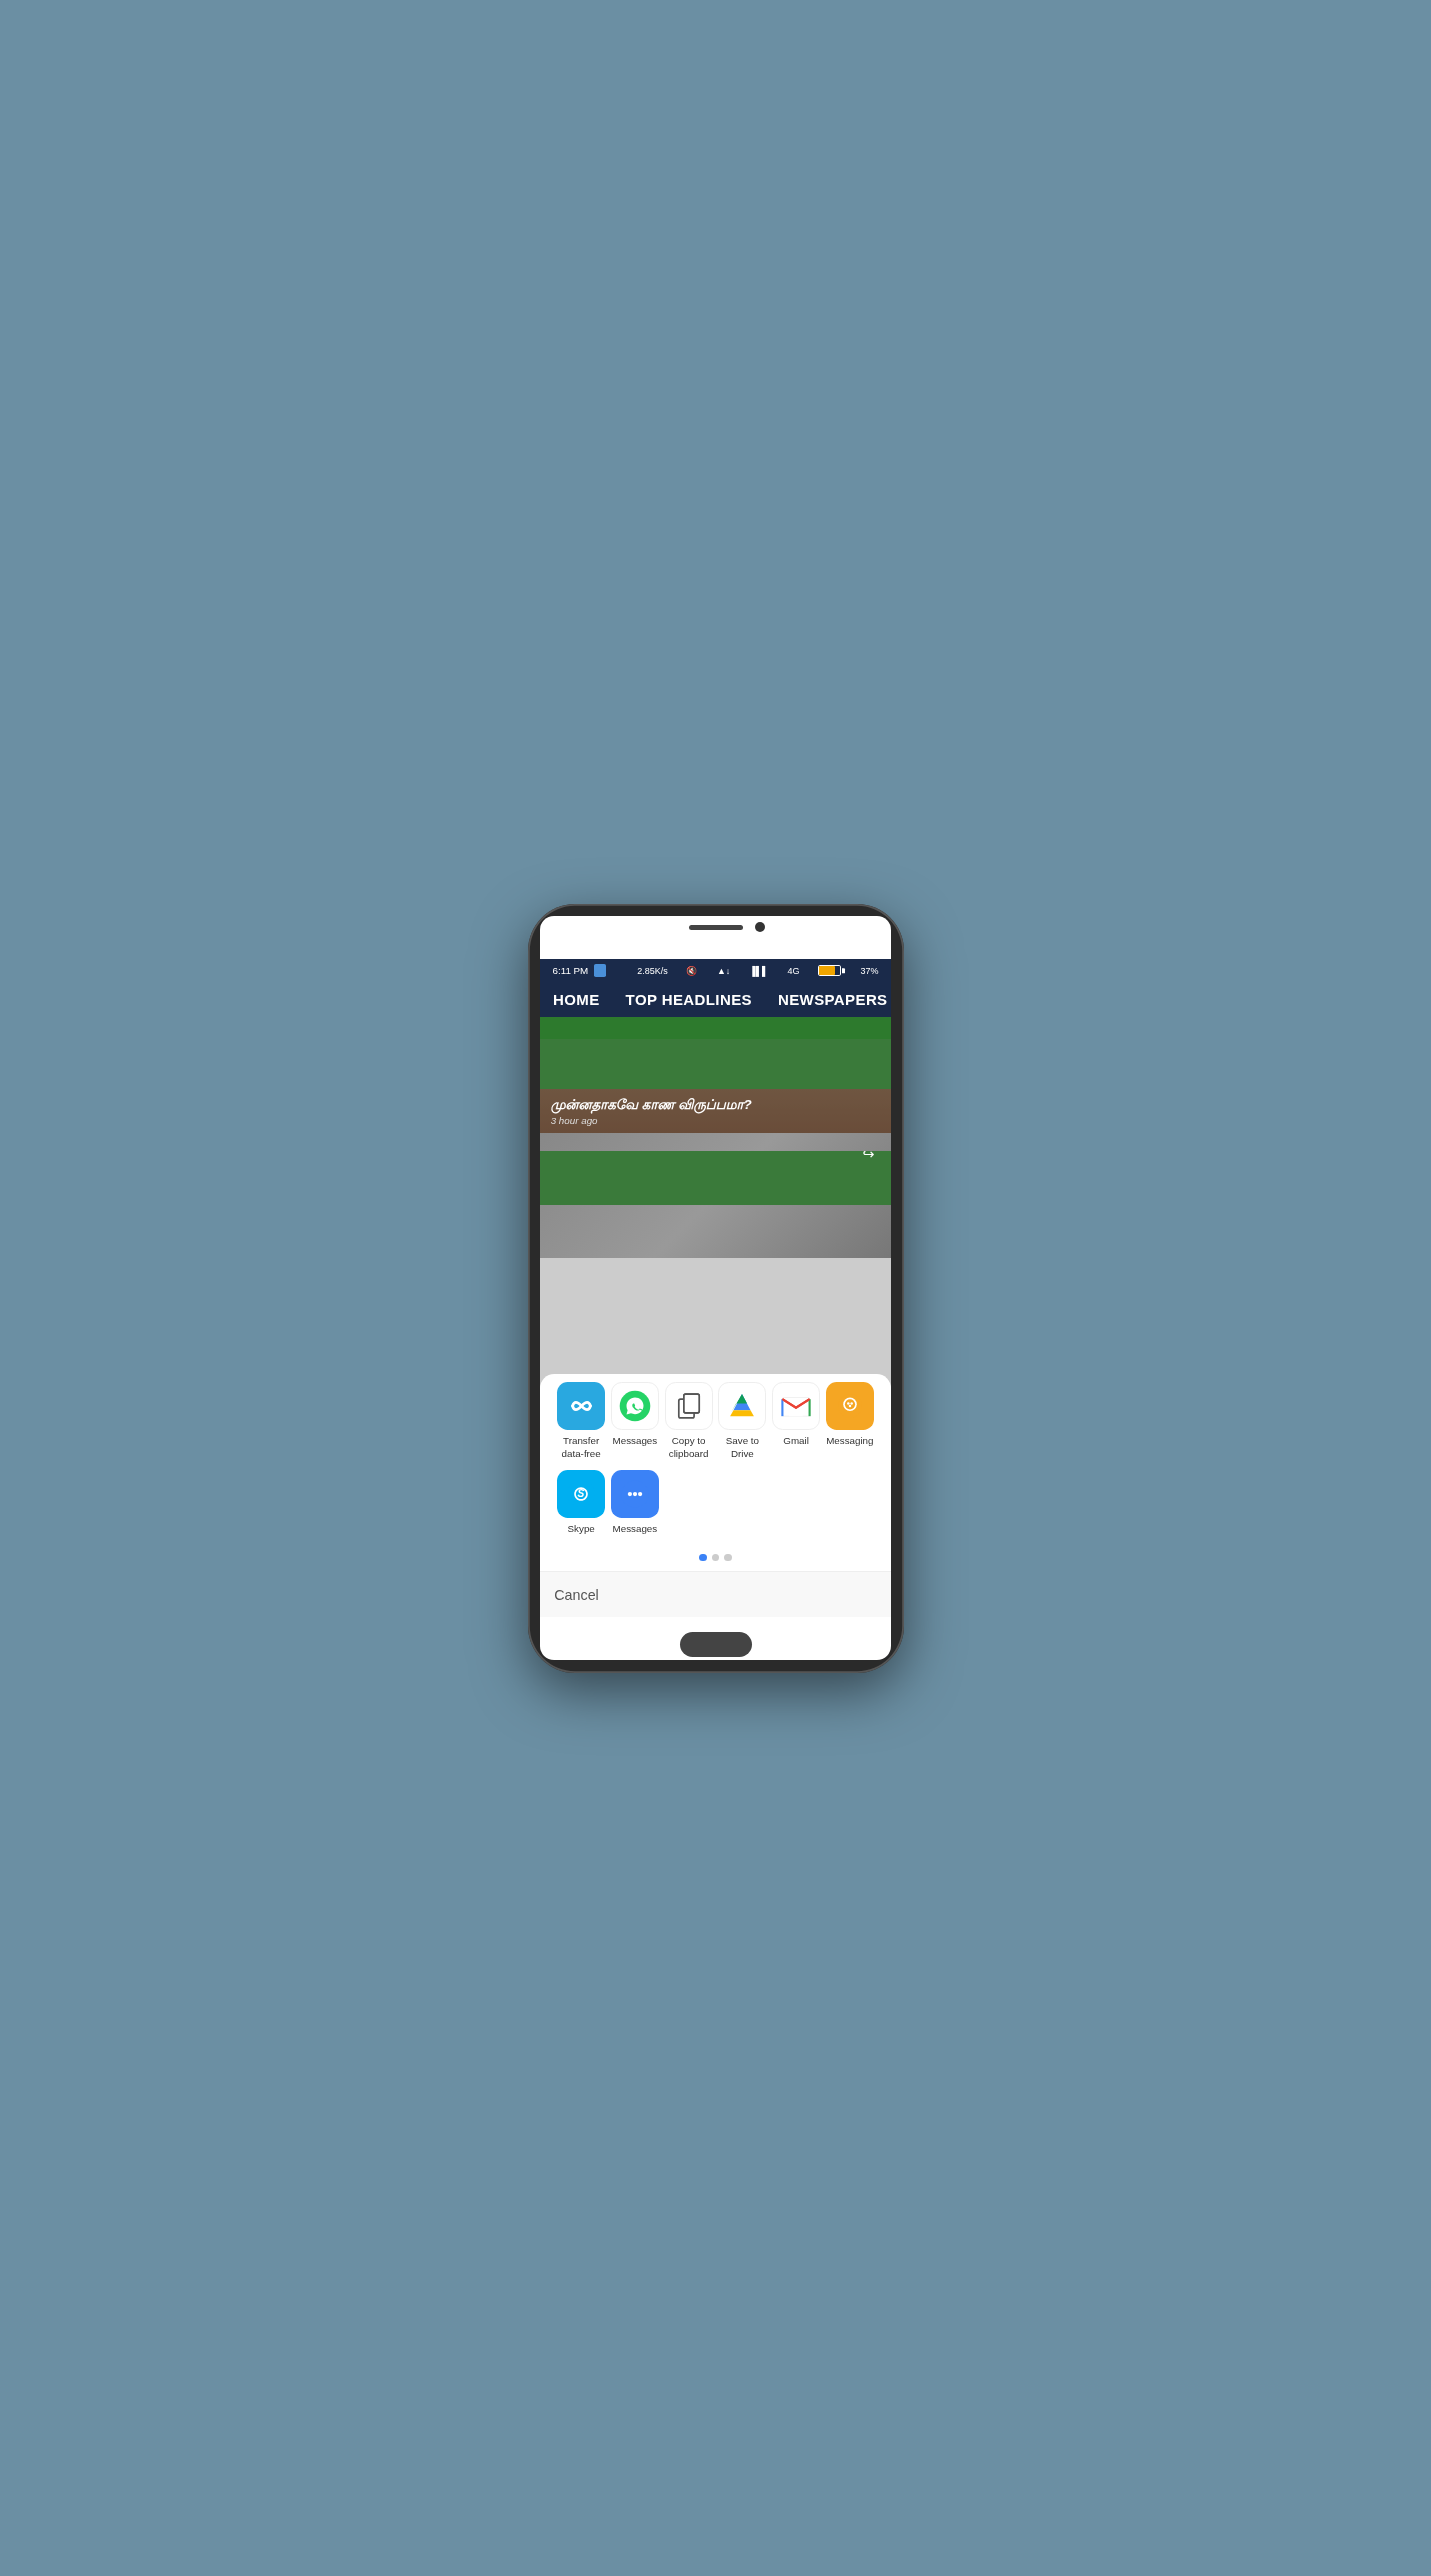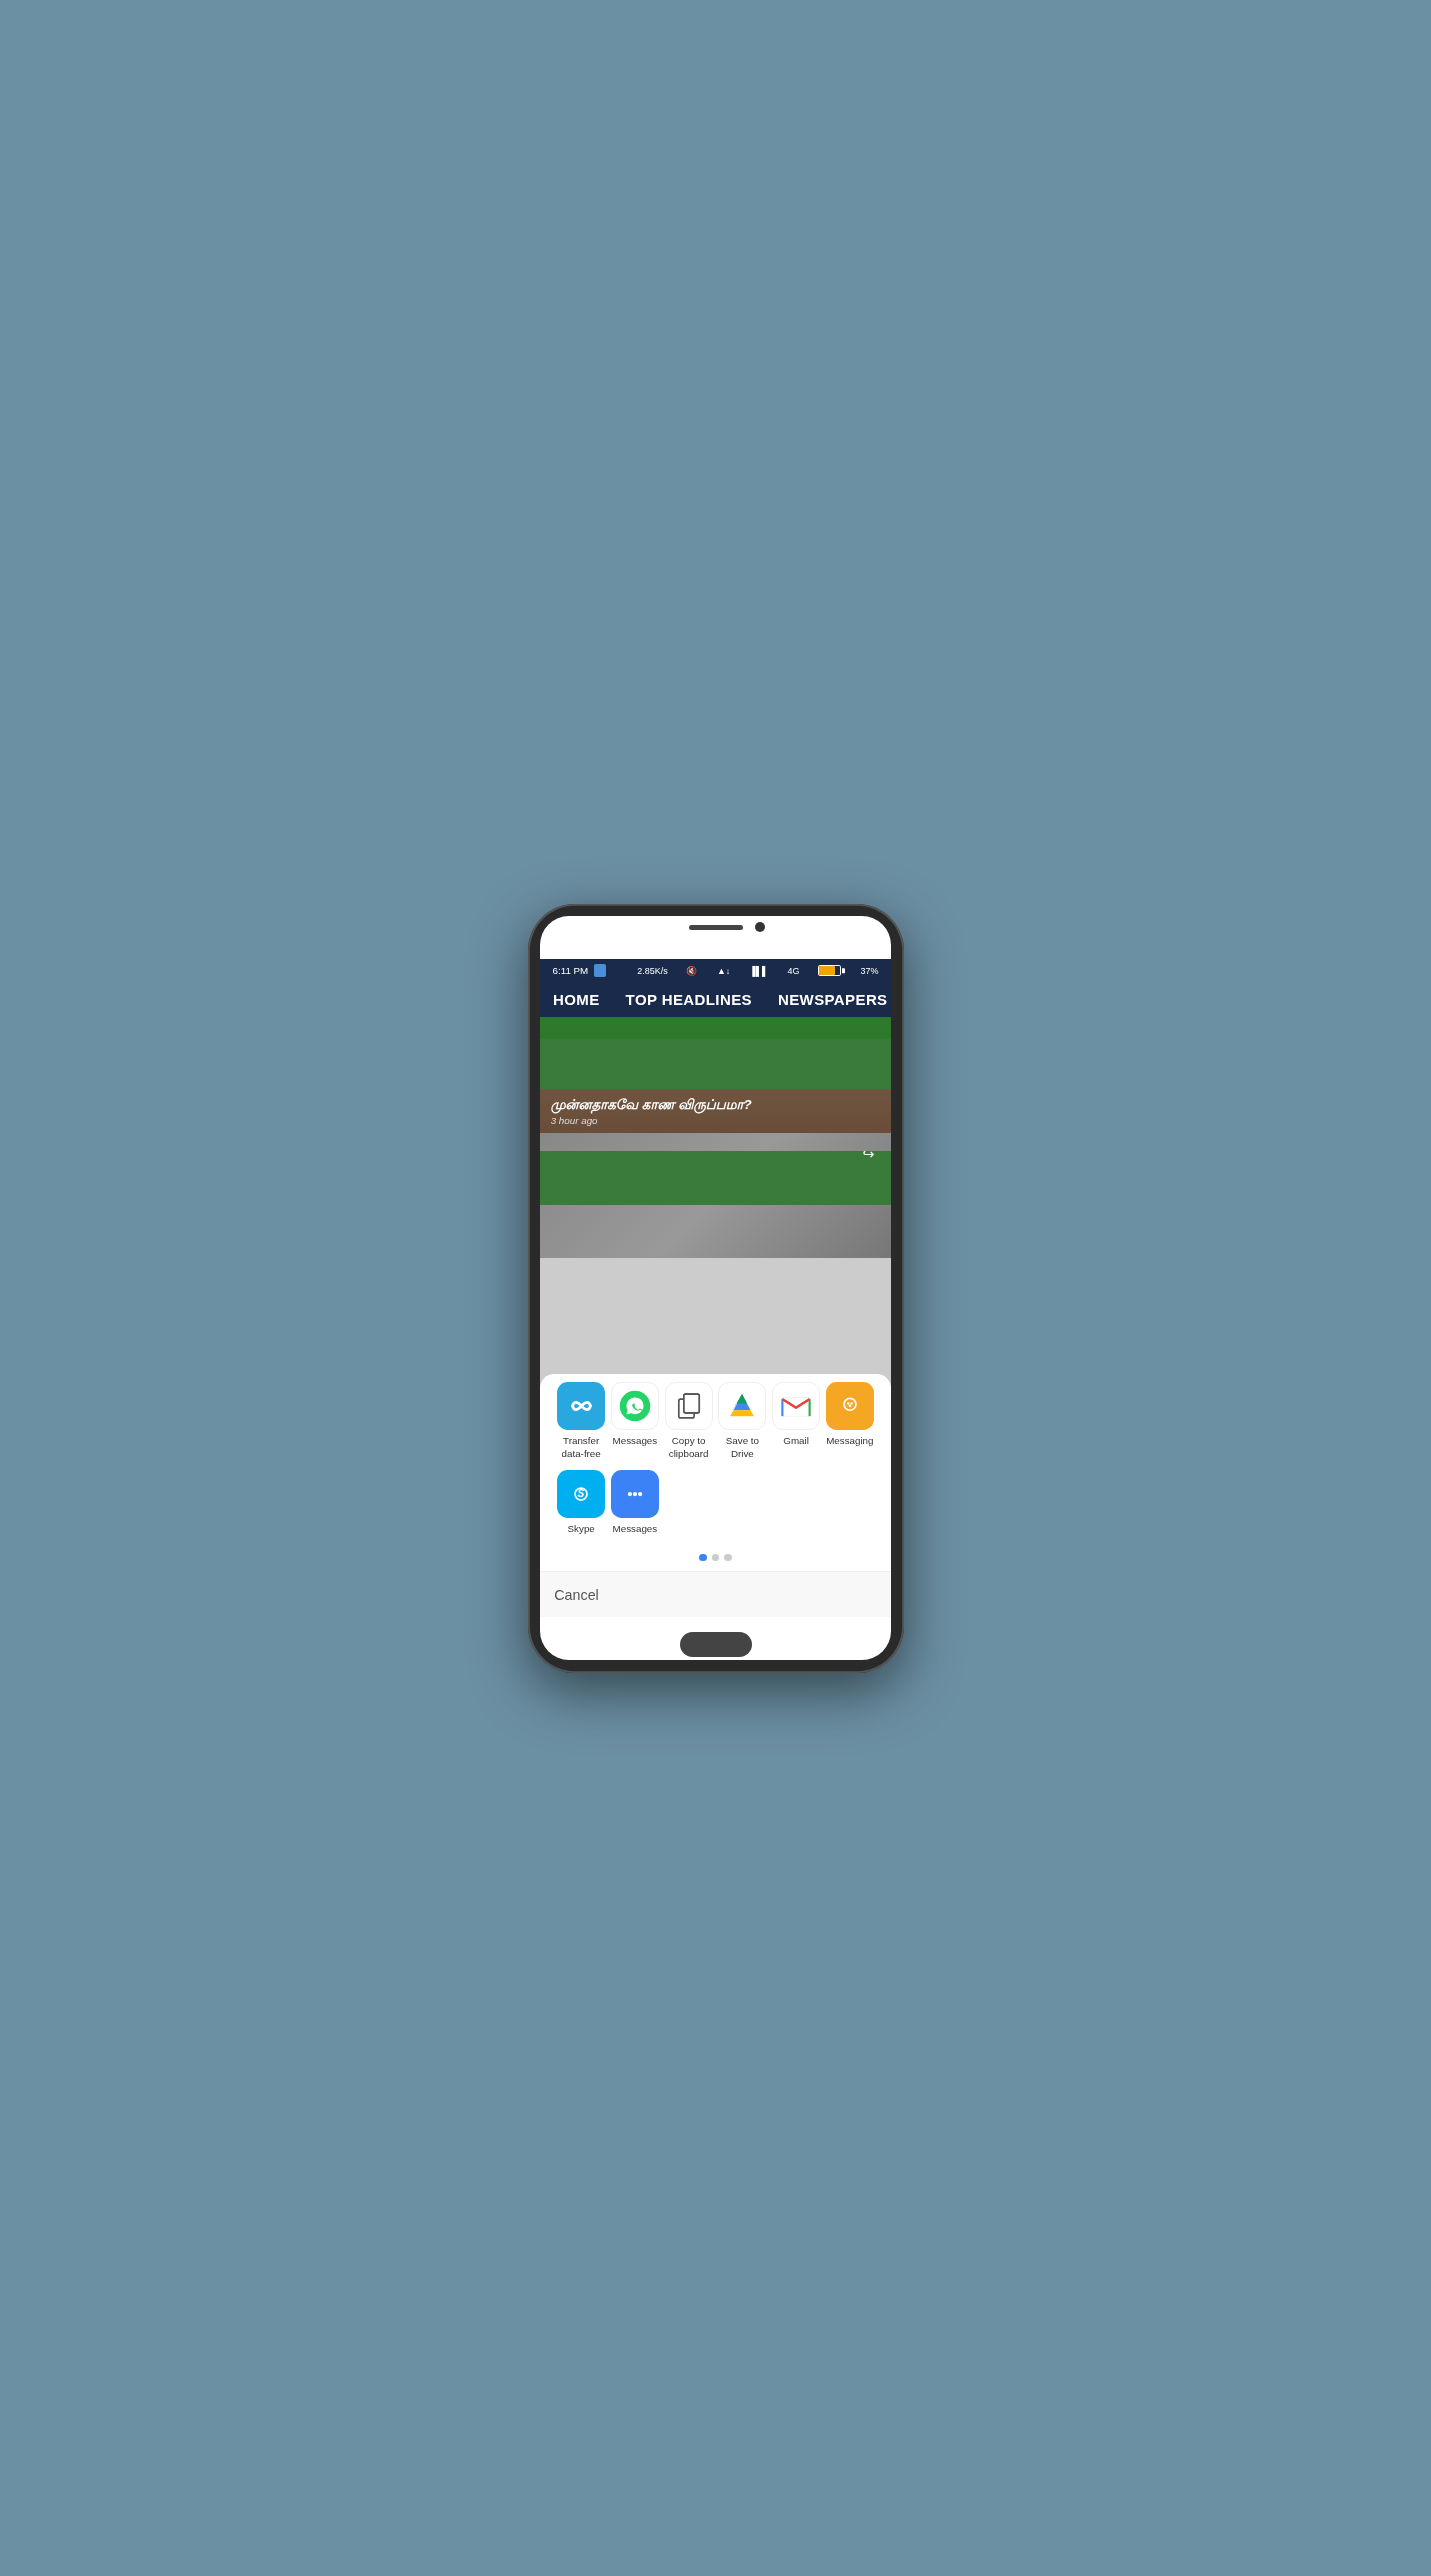--- a/index.html
+++ b/index.html
@@ -17,21 +17,21 @@
       background: #2a2a2a;
       border-radius: 47px;
       padding: 12.5px;
       box-shadow: 0 18px 54px rgba(0,0,0,0.5), inset 0 0 0 1.8px #555;
       position: relative;
     }
     .phone-inner {
       width: 100%;
       height: 100%;
       background: #fff;
-      border-radius: 29px;
+      border-radius: 14px;
       overflow: hidden;
       position: relative;
       display: flex;
       flex-direction: column;
     }
     
     .phone-speaker {
       position: absolute;
       top: 21.5px;
       left: 50%;

